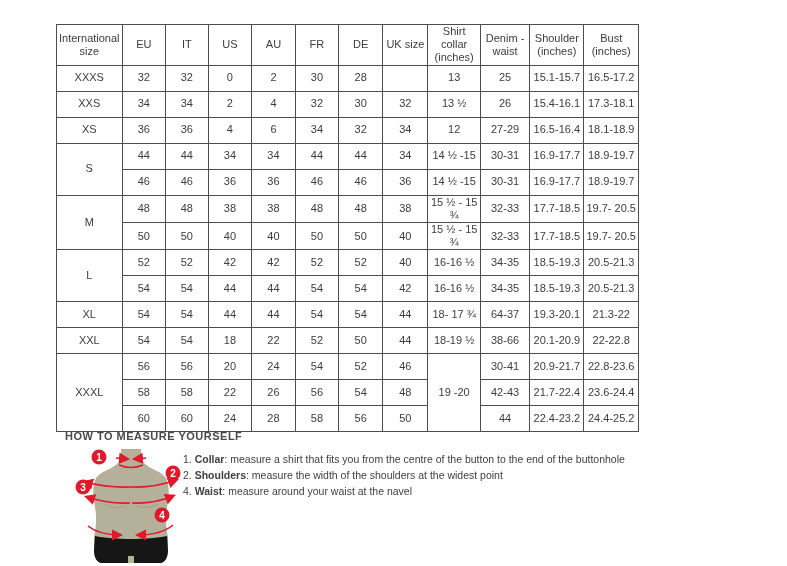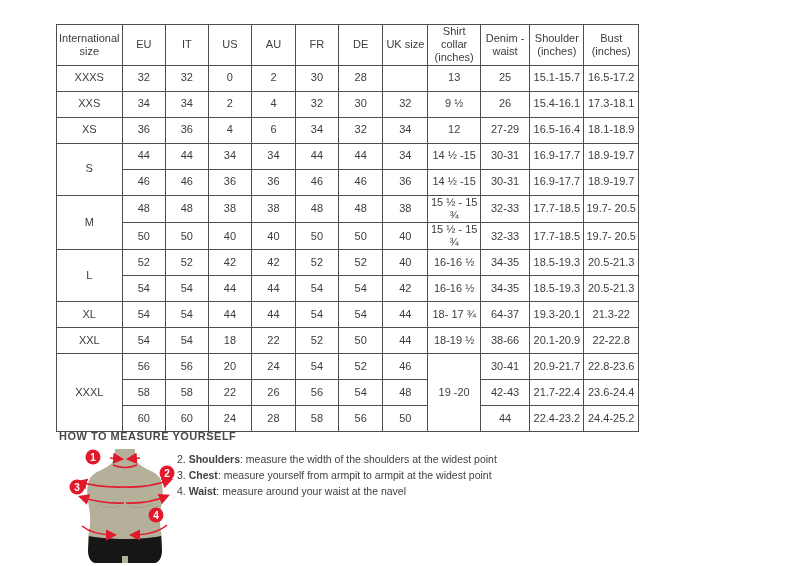--- a/index.html
+++ b/index.html
@@ -14,21 +14,21 @@
     border:1px solid #4e4e4e;
     font-size:11px;font-weight:400;color:#3c3c3c;
     text-align:center;vertical-align:middle;
     padding:0 2px;line-height:1.2;
     background:#fff;
   }
   .size-table th{height:32px;}
   .size-table td{height:25px;}
 
   
-  .measure{position:absolute;left:59px;top:430px;width:710px;}
+  .measure{position:absolute;left:65px;top:430px;width:710px;}
   .measure-title{font-size:11px;font-weight:700;color:#4a4a4c;letter-spacing:.5px;}
   .measure-body{display:flex;align-items:flex-start;margin-top:5px;}
   .figure{flex:none;width:108px;height:120px;margin-left:9px;}
   .steps{margin-left:1px;padding-top:4px;font-size:10.5px;color:#414042;}
   .step{line-height:16px;white-space:nowrap;}
   .step b{font-weight:700;}
 </style>
 </head>
 <body>
 
@@ -82,21 +82,21 @@
         </tr>
         <tr>
           <td>XXS</td>
           <td>34</td>
           <td>34</td>
           <td>2</td>
           <td>4</td>
           <td>32</td>
           <td>30</td>
           <td>32</td>
-          <td>9 ½</td>
+          <td>13 ½</td>
           <td>26</td>
           <td>15.4-16.1</td>
           <td>17.3-18.1</td>
         </tr>
         <tr>
           <td>XS</td>
           <td>36</td>
           <td>36</td>
           <td>4</td>
           <td>6</td>
@@ -307,20 +307,20 @@
         <g>
           <circle cx="9" cy="40" r="7.5" fill="#e2182b"></circle>
           <text x="9" y="43.5" text-anchor="middle" font-size="10" font-weight="bold" fill="#fff">3</text>
         </g>
         <g>
           <circle cx="88" cy="68" r="7.5" fill="#e2182b"></circle>
           <text x="88" y="71.5" text-anchor="middle" font-size="10" font-weight="bold" fill="#fff">4</text>
         </g>
       </svg>
       <div class="steps">
+          <div class="step"><span>1. </span><b>Collar</b><span>: measure a shirt that fits you from the centre of the button to the end of the buttonhole</span></div>
           <div class="step"><span>2. </span><b>Shoulders</b><span>: measure the width of the shoulders at the widest point</span></div>
-          <div class="step"><span>3. </span><b>Chest</b><span>: measure yourself from armpit to armpit at the widest point</span></div>
           <div class="step"><span>4. </span><b>Waist</b><span>: measure around your waist at the navel</span></div>
         </div>
     </div>
   </div>
 
 </div>
 
 </body></html>

